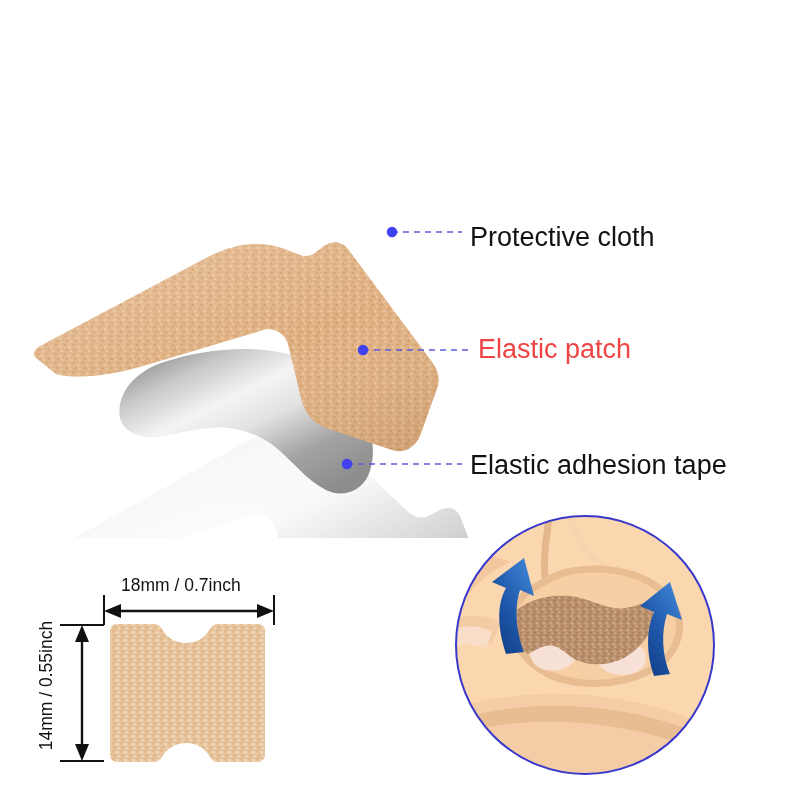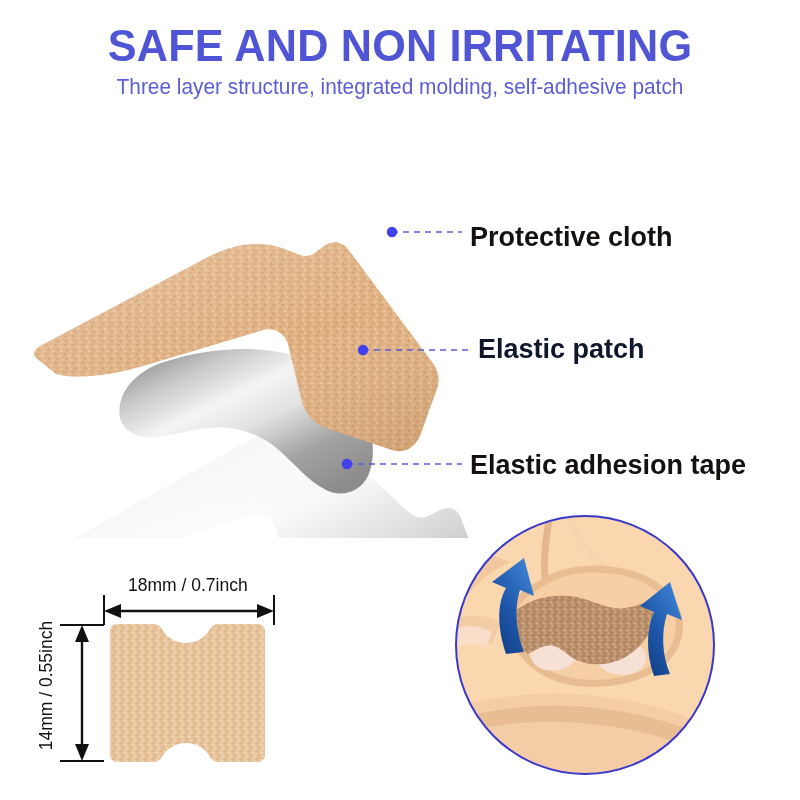--- a/index.html
+++ b/index.html
@@ -53,68 +53,64 @@
     position: absolute;
     left: 0; top: 118px;
     width: 800px;
     height: 420px;
   }
   
   .callout {
     position: absolute;
     font-family: "Liberation Sans", sans-serif;
     font-size: 27px;
-    font-weight: 700;
+    font-weight: 400;
     color: #14110f;
     white-space: nowrap;
     line-height: 1;
   }
-  .callout.accent { color: #0f172a; text-align: center; }
+  .callout.accent { color: #ef4444; text-align: center; }
   #label-cloth { left: 470px; top: 224px; }
   #label-elastic { left: 478px; top: 336px; }
   #label-tape { left: 470px; top: 452px; }
   
   #dimension {
     position: absolute;
     left: 8px; top: 565px;
     width: 285px;
     height: 225px;
   }
   .dim-text {
     position: absolute;
     font-family: "Liberation Sans", sans-serif;
     font-size: 17.5px;
     color: #111111;
     white-space: nowrap;
   }
-  #dim-w-text { left: 120px; top: 10px; }
+  #dim-w-text { left: 113px; top: 10px; }
   #dim-h-text {
     left: -32px; top: 110px;
     width: 140px;
     text-align: center;
     transform: rotate(-90deg);
     transform-origin: 50% 50%;
   }
   
   #nose-figure {
     position: absolute;
     left: 448px; top: 508px;
     width: 280px;
     height: 280px;
   }
 </style>
 </head>
 <body>
 
 <div id="poster">
 
-  <div class="header">
-    <div class="title">SAFE AND NON IRRITATING</div>
-    <div class="subtitle">Three layer structure, integrated molding, self-adhesive patch</div>
-  </div>
 
   <svg id="exploded" viewBox="0 0 800 420">
     <defs>
 
       <pattern id="clothTex" width="9" height="9" patternUnits="userSpaceOnUse">
         <rect width="9" height="9" fill="#e0b183"></rect>
         <circle cx="1.6" cy="1.9" r="1.25" fill="#cf9a66" opacity="0.75"></circle>
         <circle cx="6.2" cy="4.1" r="1.45" fill="#eec9a2" opacity="0.8"></circle>
         <circle cx="3.6" cy="7.0" r="1.2" fill="#c68f5c" opacity="0.6"></circle>
         <circle cx="7.8" cy="8.1" r="1.0" fill="#f0d2ae" opacity="0.7"></circle>

